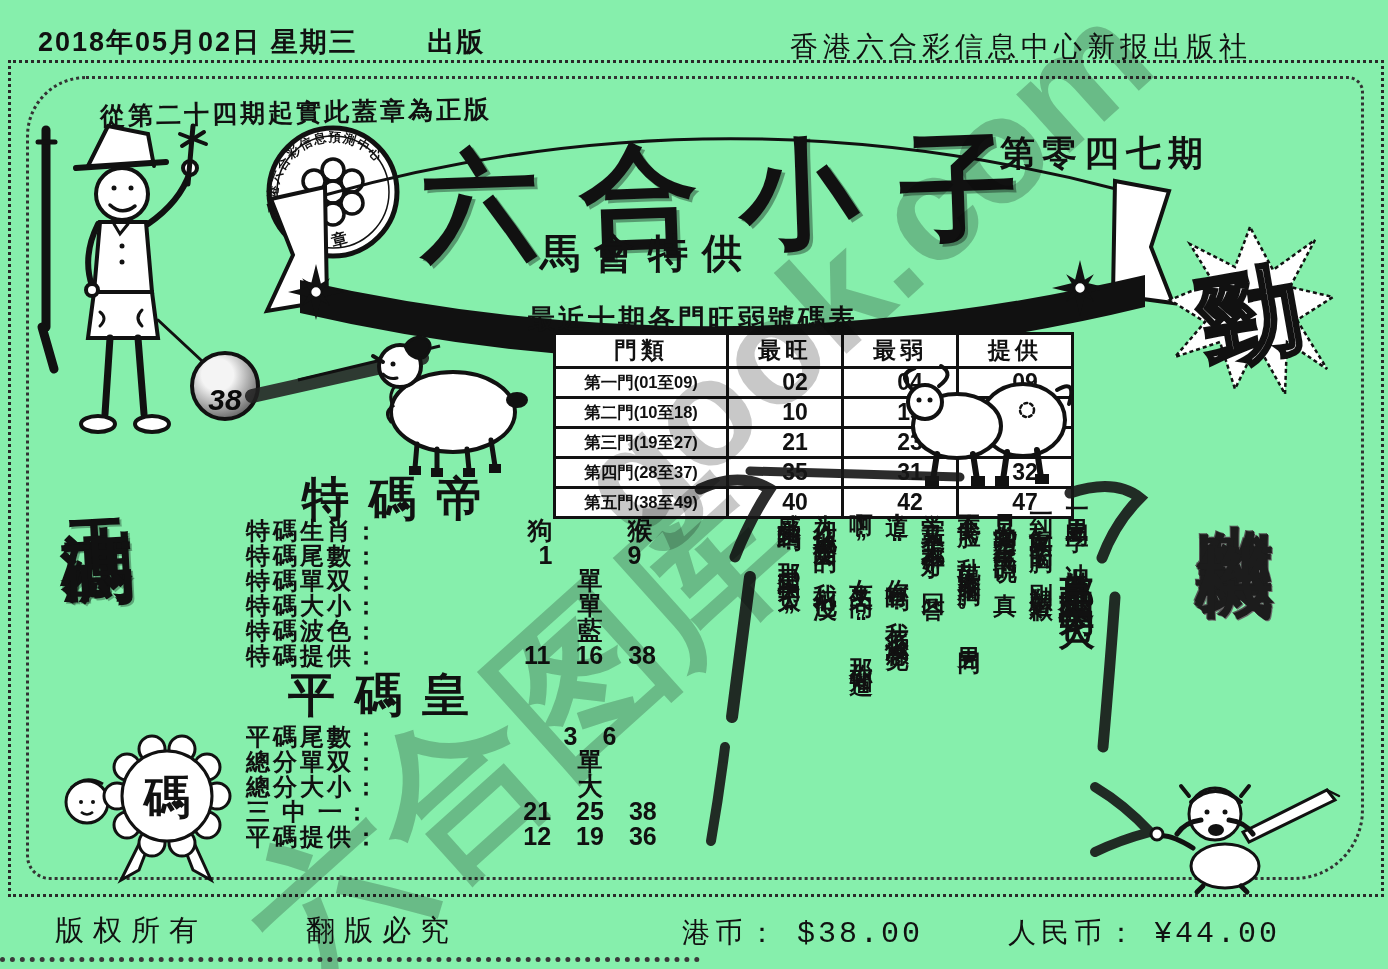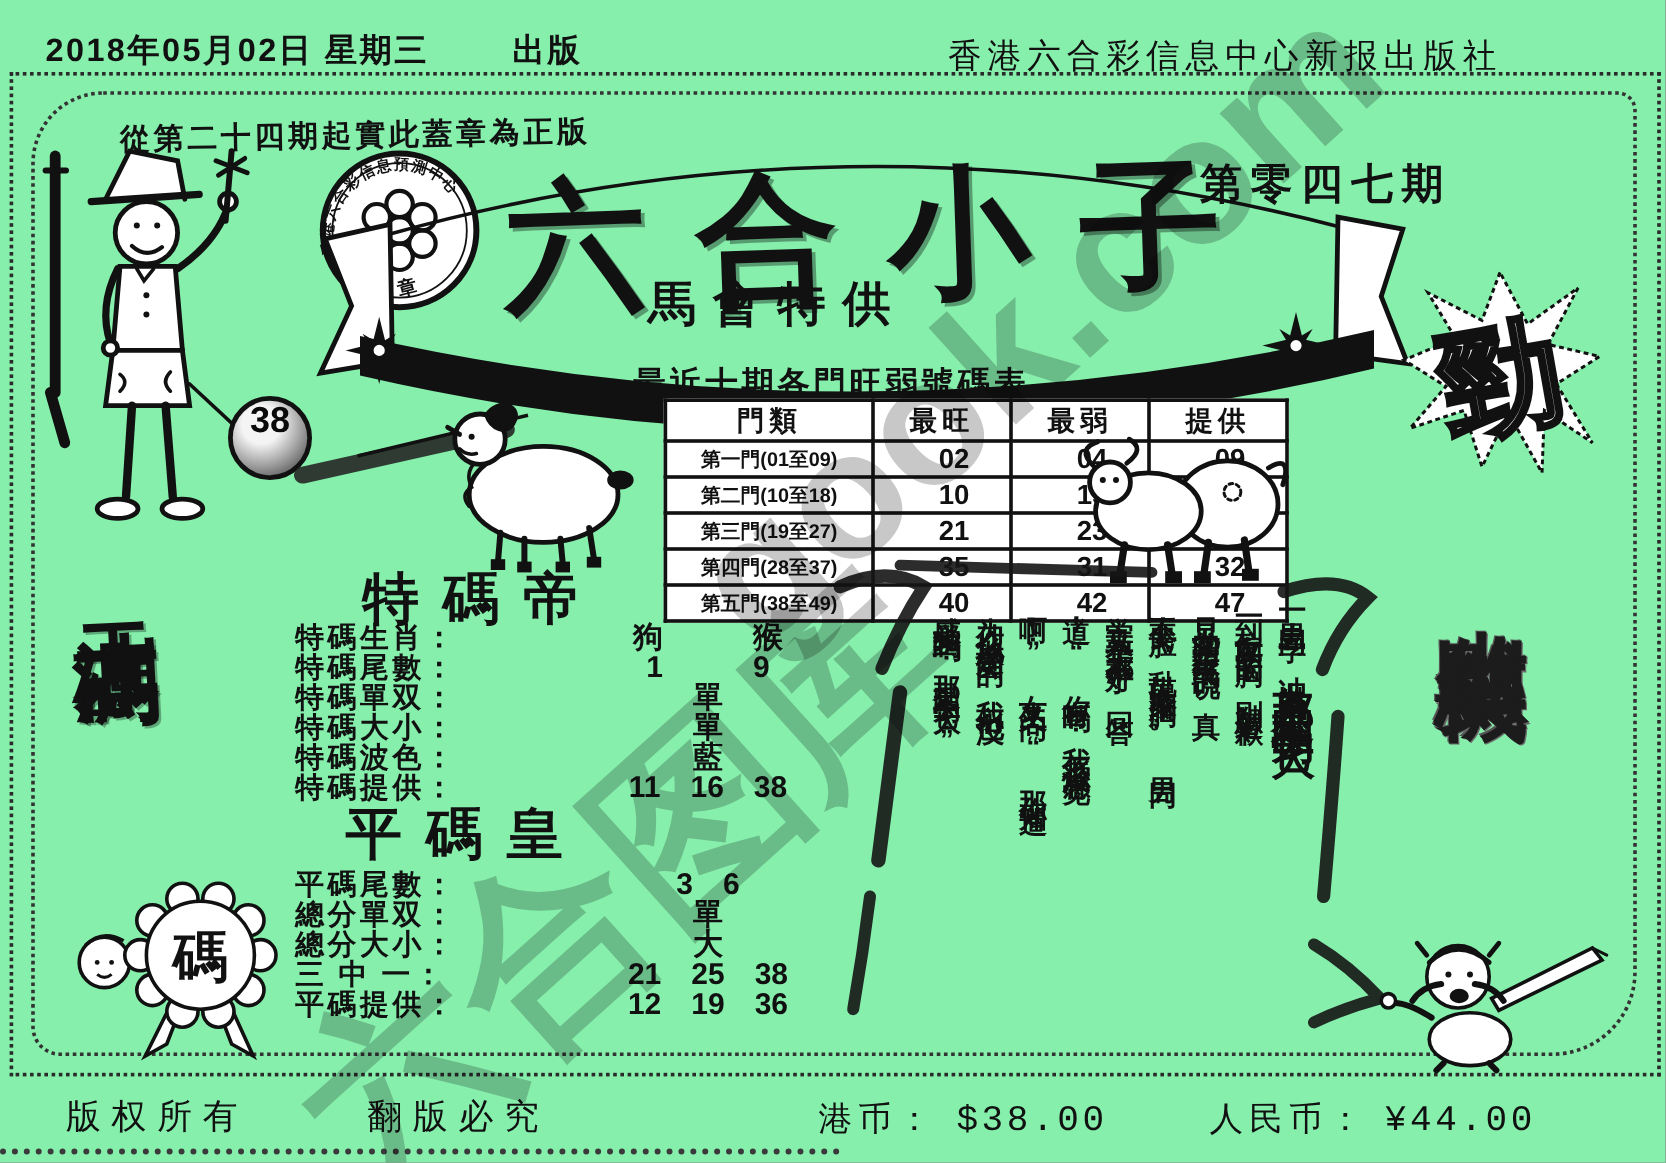--- a/index.html
+++ b/index.html
@@ -68,25 +68,25 @@
   .joke-cols { left:768px; top:496px; height:392px; font-size:23.5px;
     line-height:30px; font-weight:bold; letter-spacing:5px; }
   .joke-col { margin-left:6px; }
   .joke-highlight { left:1051px; top:548px; font-size:37px; font-weight:900;
     letter-spacing:7px; font-family:"Liberation Serif", serif; }
   .joke-head { left:1182px; top:462px; font-size:78px; font-weight:900;
     font-family:"Liberation Serif", serif; letter-spacing:6px;
     color:#1c1c1c; text-shadow:1px 1px 0 #6a6a6a, -1px -1px 0 #555; }
 
   
-  .ball38 { left:190px; top:330px; width:62px; height:62px; border-radius:50%;
+  .ball38 { left:190px; top:351px; width:62px; height:62px; border-radius:50%;
     border:4px solid #111;
     background:radial-gradient(circle at 38% 32%, #f4f4f4 0 28%, #9a9a9a 62%, #2e2e2e 100%);
-    display:flex; align-items:flex-start; justify-content:center;
-    font-size:30px; font-weight:bold; color:#0a0a0a; }
+    display:flex; align-items:flex-end; justify-content:center;
+    font-size:30px; font-weight:bold; color:#0a0a0a;font-style:italic; }
 
   
   .foot { top:911px; font-size:29px; letter-spacing:9px;
     font-family:"Liberation Serif", serif; }
   .f-copy { left:55px; } .f-warn { left:306px; }
   .f-price { top:914px; font-size:28px; letter-spacing:5px;
     font-family:"Liberation Serif", serif; display:flex; align-items:baseline; gap:14px; }
   .f-hkd { left:682px;gap:16px; } .f-rmb { left:1008px; }
   .f-price .amt { font-family:"Liberation Mono", monospace; font-size:30px; letter-spacing:3px; }
 

